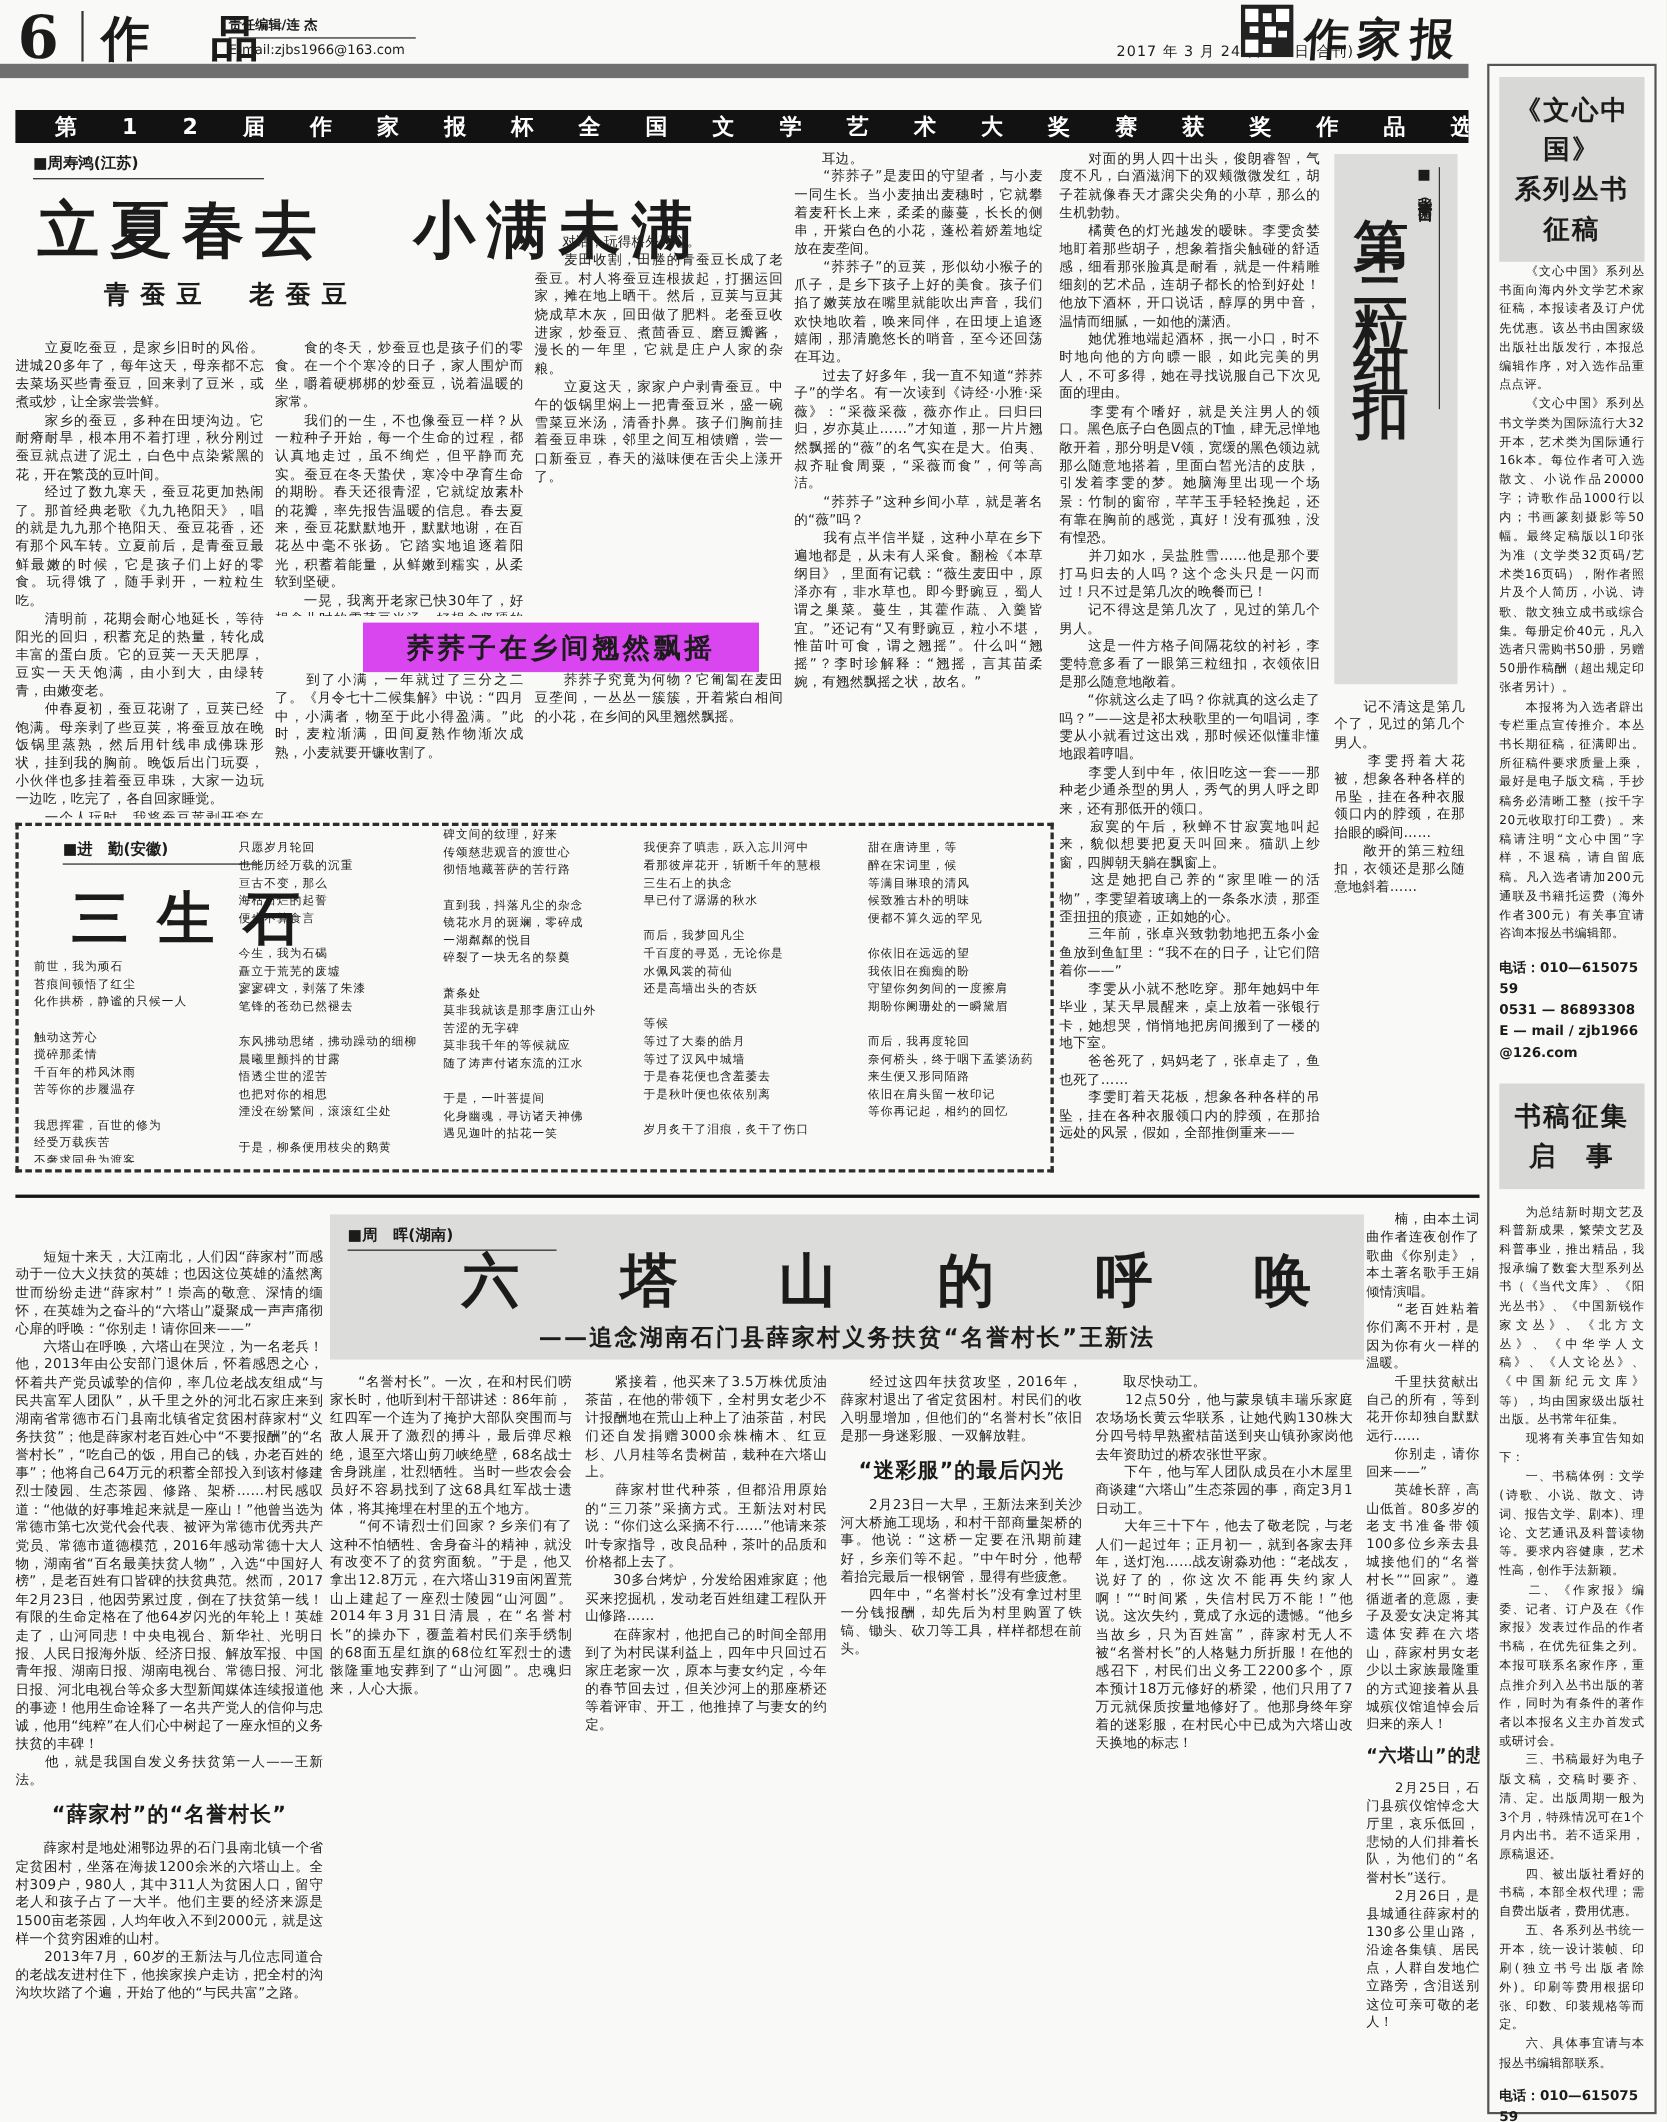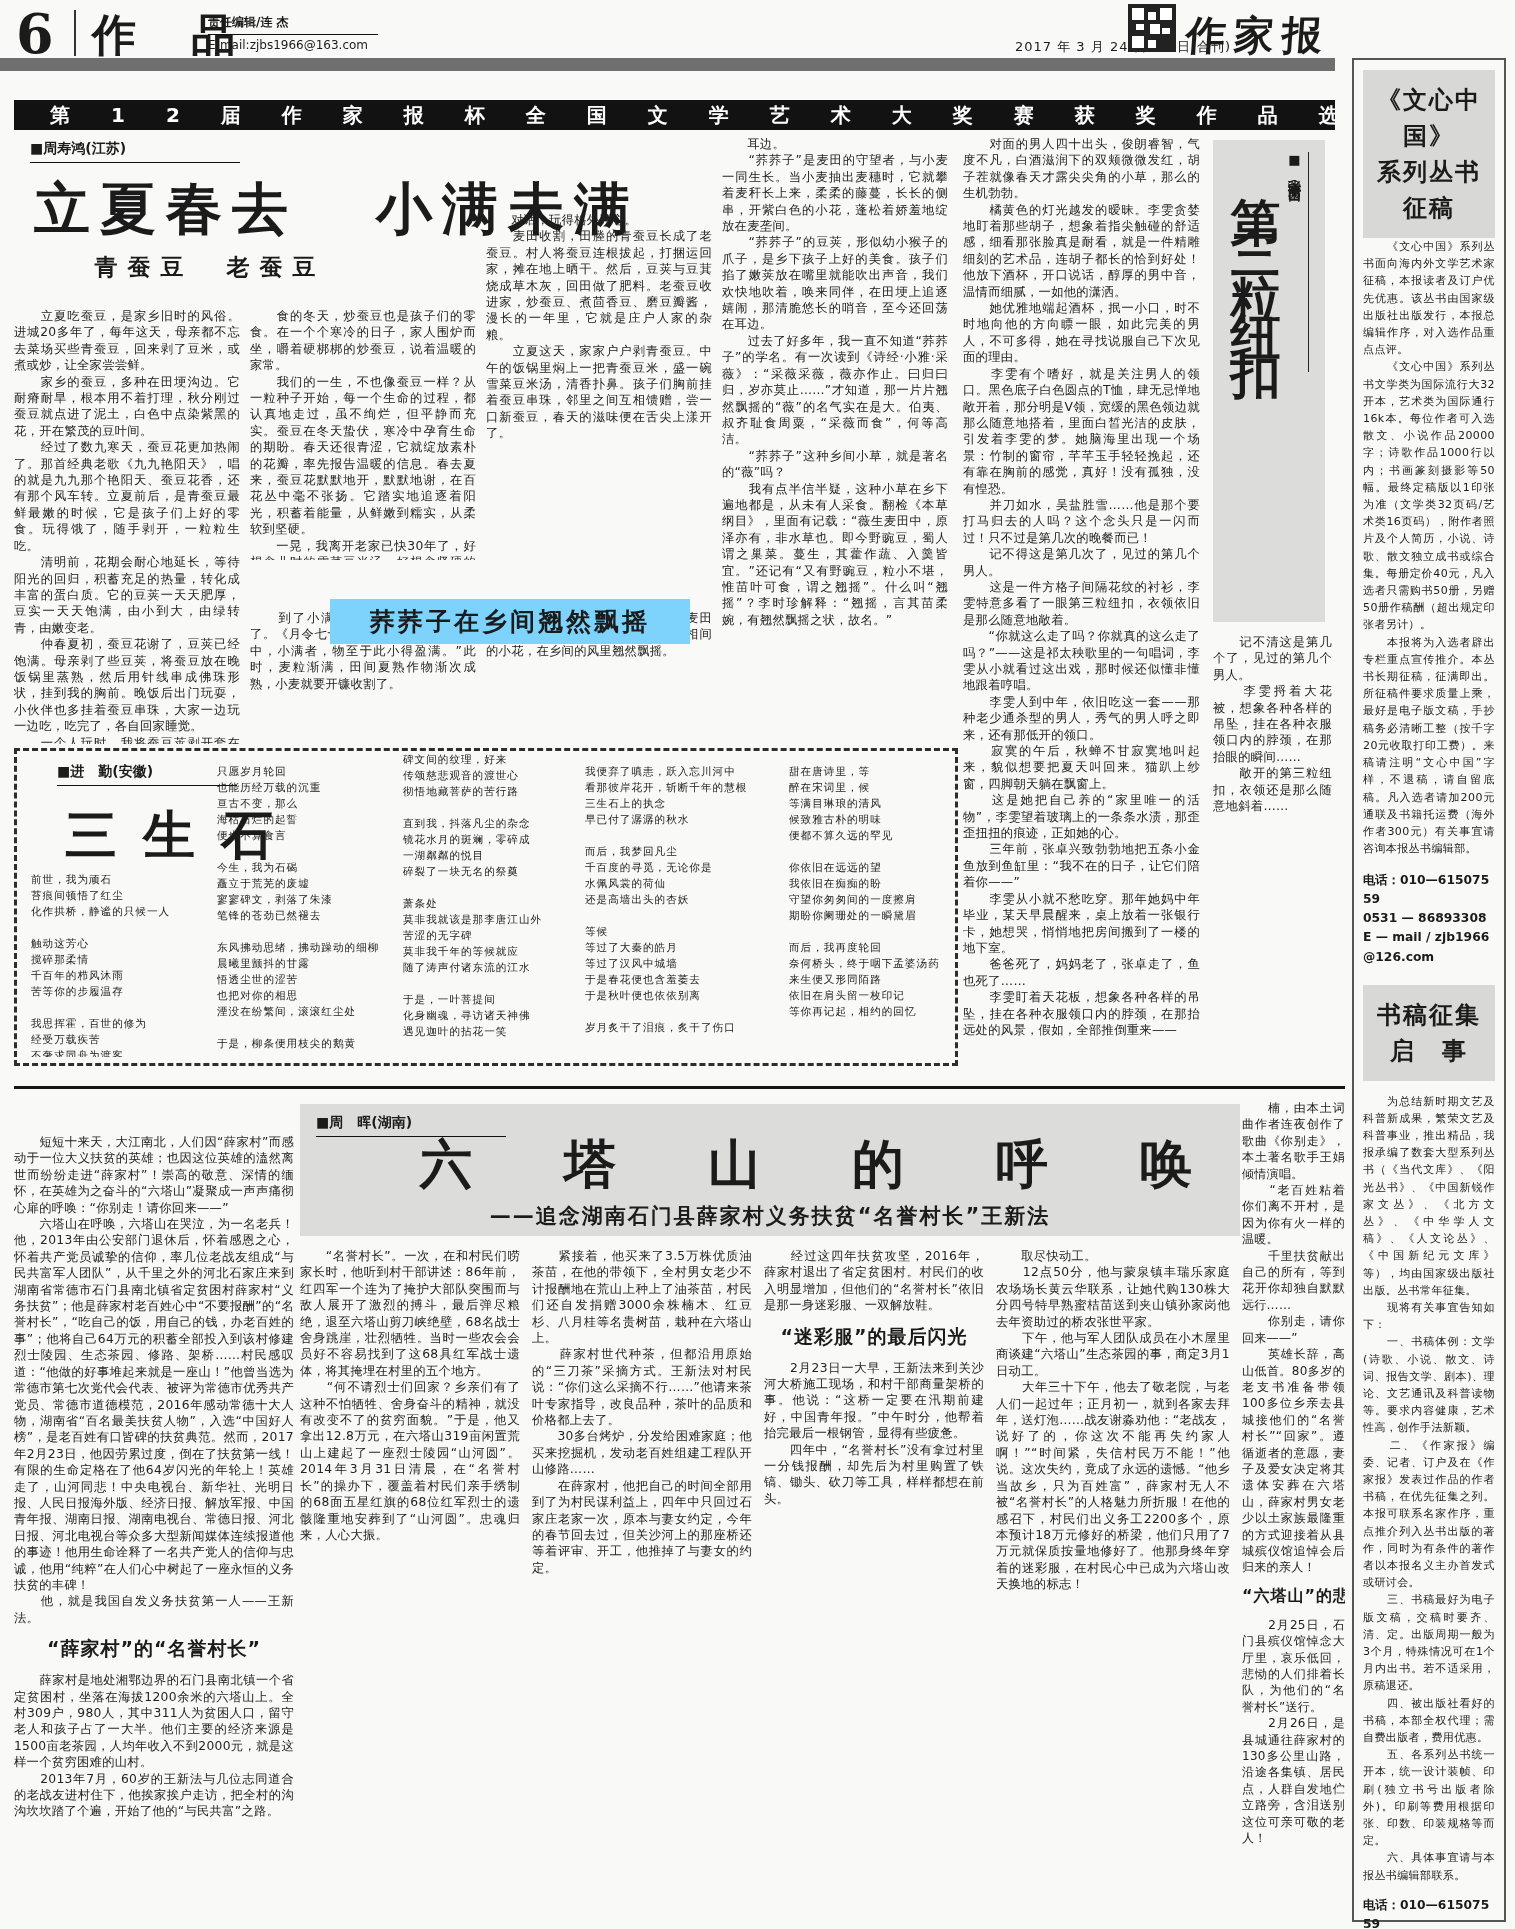--- a/index.html
+++ b/index.html
@@ -16,21 +16,21 @@
   .date{font-size:13px;letter-spacing:1px;}
   .masthead{font:bold 40px "DejaVu Serif",serif;letter-spacing:8px;transform:skewX(-4deg);}
   .graybar{background:#6f6f6f;}
   
   .banner{background:#121212;color:#fff;font-weight:bold;font-size:20px;line-height:30px;
           letter-spacing:41px;white-space:nowrap;overflow:hidden;padding-left:36px;}
   
   .byline{font-size:14px;font-weight:bold;border-bottom:1.5px solid #111;padding-bottom:4px;display:inline-block;}
   .h1row{display:flex;gap:78px;font:bold 56px "DejaVu Serif",serif;letter-spacing:10px;}
   .subhead1{font-weight:bold;font-size:23px;letter-spacing:10px;text-align:center;}
-  .subhead2{font-weight:bold;font-size:25px;text-align:center;background:#7dd3fc;letter-spacing:3px;margin-top:33px;}
+  .subhead2{font-weight:bold;font-size:25px;text-align:center;background:#d946ef;letter-spacing:3px;}
   .inline-subhead{font-weight:bold;font-size:19px;text-align:center;margin:10px 0;letter-spacing:1px;white-space:nowrap;}
   
   .graybox{background:#dcdcda;}
   .vtitle{writing-mode:vertical-rl;text-orientation:upright;font:bold 50px "DejaVu Serif",serif;letter-spacing:38px;}
   .vbyline{writing-mode:vertical-rl;text-orientation:upright;font-size:13px;font-weight:bold;letter-spacing:2px;}
   
   .poembox{border:3px dashed #2e2e2e;background:#f9f9f7;}
   .poem-col{font-size:10.6px;line-height:16px;letter-spacing:1px;white-space:pre-line;overflow:hidden;}
   .poem-title{font:bold 52px "DejaVu Serif",serif;letter-spacing:26px;}
   
@@ -231,21 +231,21 @@
 
   <div class="abs body-text" style="left:300px;top:1248px;width:220px;height:672px;">　　“名誉村长”。一次，在和村民们唠家长时，他听到村干部讲述：86年前，红四军一个连为了掩护大部队突围而与敌人展开了激烈的搏斗，最后弹尽粮绝，退至六塔山剪刀峡绝壁，68名战士舍身跳崖，壮烈牺牲。当时一些农会会员好不容易找到了这68具红军战士遗体，将其掩埋在村里的五个地方。
 　　“何不请烈士们回家？乡亲们有了这种不怕牺牲、舍身奋斗的精神，就没有改变不了的贫穷面貌。”于是，他又拿出12.8万元，在六塔山319亩闲置荒山上建起了一座烈士陵园“山河圆”。2014年3月31日清晨，在“名誉村长”的操办下，覆盖着村民们亲手绣制的68面五星红旗的68位红军烈士的遗骸隆重地安葬到了“山河圆”。忠魂归来，人心大振。</div>
   <div class="abs body-text" style="left:532px;top:1248px;width:220px;height:672px;">　　紧接着，他买来了3.5万株优质油茶苗，在他的带领下，全村男女老少不计报酬地在荒山上种上了油茶苗，村民们还自发捐赠3000余株楠木、红豆杉、八月桂等名贵树苗，栽种在六塔山上。
 　　薛家村世代种茶，但都沿用原始的“三刀茶”采摘方式。王新法对村民说：“你们这么采摘不行……”他请来茶叶专家指导，改良品种，茶叶的品质和价格都上去了。
 　　30多台烤炉，分发给困难家庭；他买来挖掘机，发动老百姓组建工程队开山修路……
 　　在薛家村，他把自己的时间全部用到了为村民谋利益上，四年中只回过石家庄老家一次，原本与妻女约定，今年的春节回去过，但关沙河上的那座桥还等着评审、开工，他推掉了与妻女的约定。</div>
   <div class="abs" style="left:764px;top:1248px;width:220px;height:672px;overflow:hidden;">
     <div class="body-text" style="height:auto;">　　经过这四年扶贫攻坚，2016年，薛家村退出了省定贫困村。村民们的收入明显增加，但他们的“名誉村长”依旧是那一身迷彩服、一双解放鞋。</div>
     <div class="inline-subhead">“迷彩服”的最后闪光</div>
-    <div class="body-text" style="height:auto;">　　2月23日一大早，王新法来到关沙河大桥施工现场，和村干部商量架桥的事。他说：“这桥一定要在汛期前建好，中国青年报。”中午时分，他帮着抬完最后一根钢管，显得有些疲惫。
+    <div class="body-text" style="height:auto;">　　2月23日一大早，王新法来到关沙河大桥施工现场，和村干部商量架桥的事。他说：“这桥一定要在汛期前建好，乡亲们等不起。”中午时分，他帮着抬完最后一根钢管，显得有些疲惫。
 　　四年中，“名誉村长”没有拿过村里一分钱报酬，却先后为村里购置了铁镐、锄头、砍刀等工具，样样都想在前头。</div>
   </div>
   <div class="abs body-text" style="left:996px;top:1248px;width:234px;height:672px;">　　取尽快动工。
 　　12点50分，他与蒙泉镇丰瑞乐家庭农场场长黄云华联系，让她代购130株大分四号特早熟蜜桔苗送到夹山镇孙家岗他去年资助过的桥农张世平家。
 　　下午，他与军人团队成员在小木屋里商谈建“六塔山”生态茶园的事，商定3月1日动工。
 　　大年三十下午，他去了敬老院，与老人们一起过年；正月初一，就到各家去拜年，送灯泡……战友谢淼劝他：“老战友，说好了的，你这次不能再失约家人啊！”“时间紧，失信村民万不能！”他说。这次失约，竟成了永远的遗憾。“他乡当故乡，只为百姓富”，薛家村无人不被“名誉村长”的人格魅力所折服！在他的感召下，村民们出义务工2200多个，原本预计18万元修好的桥梁，他们只用了7万元就保质按量地修好了。他那身终年穿着的迷彩服，在村民心中已成为六塔山改天换地的标志！</div>
   <div class="abs" style="left:1242px;top:1100px;width:103px;height:822px;overflow:hidden;">
     <div class="body-text" style="height:auto;font-size:12px;">　　楠，由本土词曲作者连夜创作了歌曲《你别走》，本土著名歌手王娟倾情演唱。
 　　“老百姓粘着你们离不开村，是因为你有火一样的温暖。
 　　千里扶贫献出自己的所有，等到花开你却独自默默远行……

